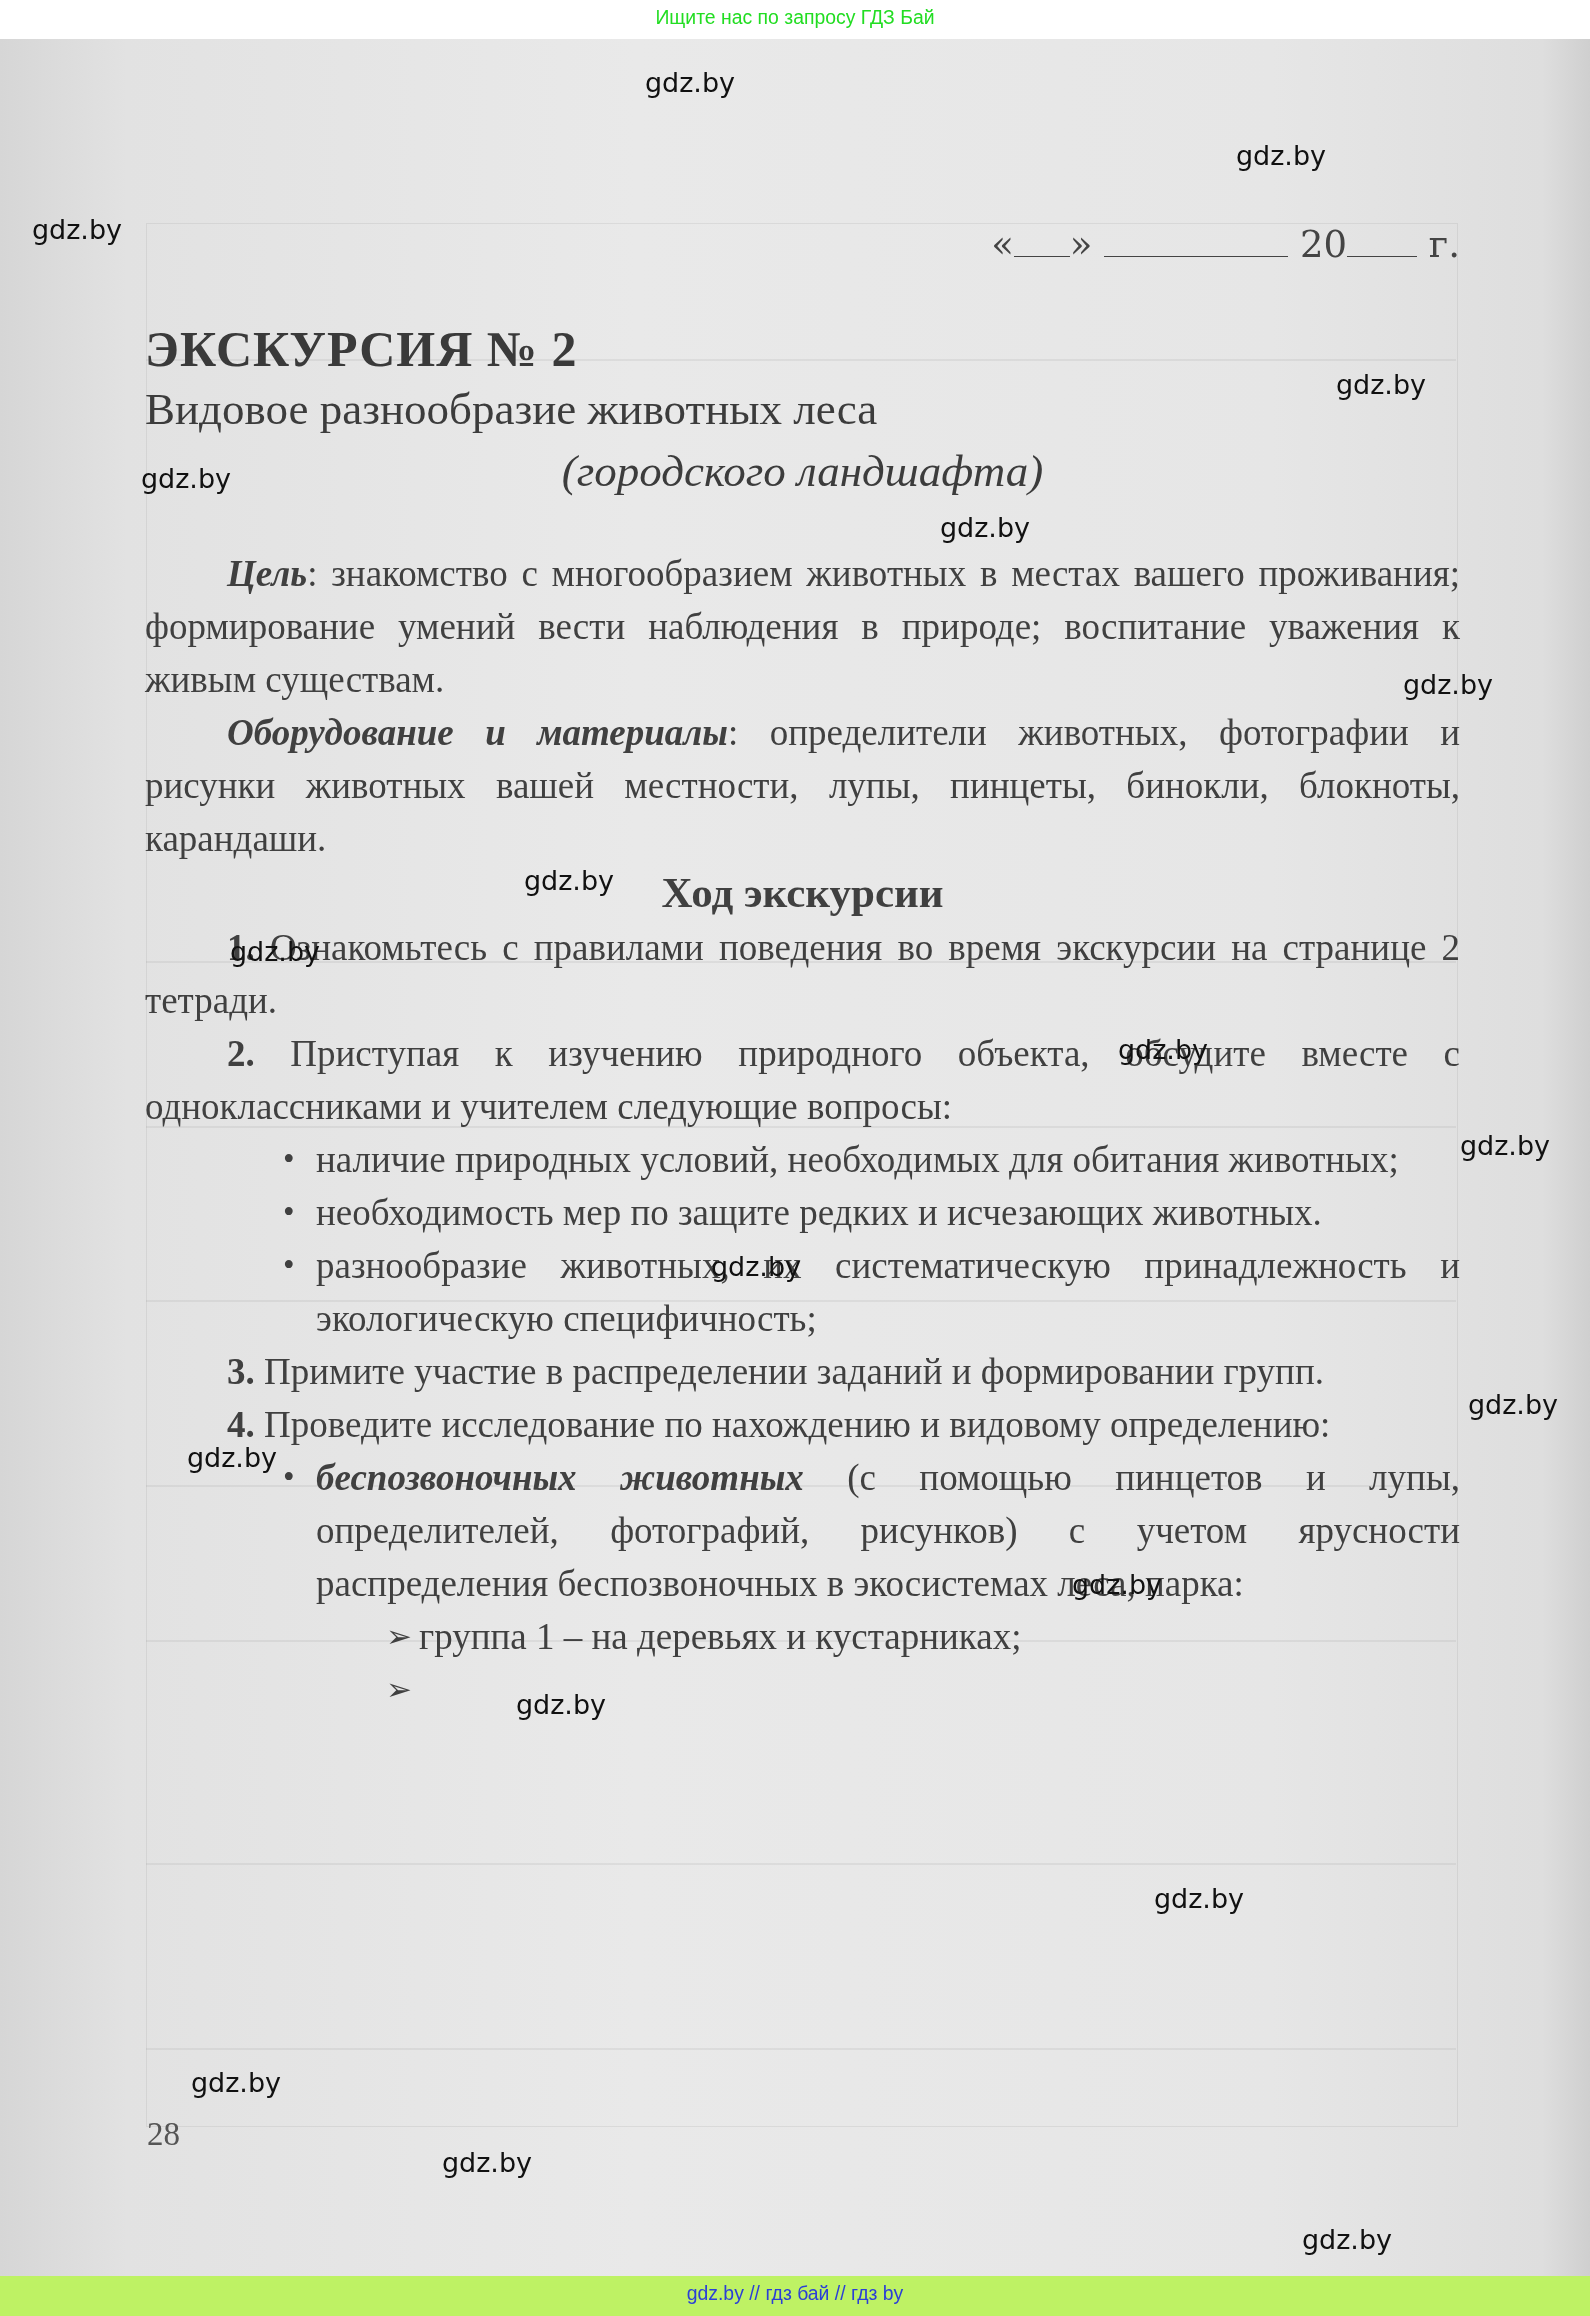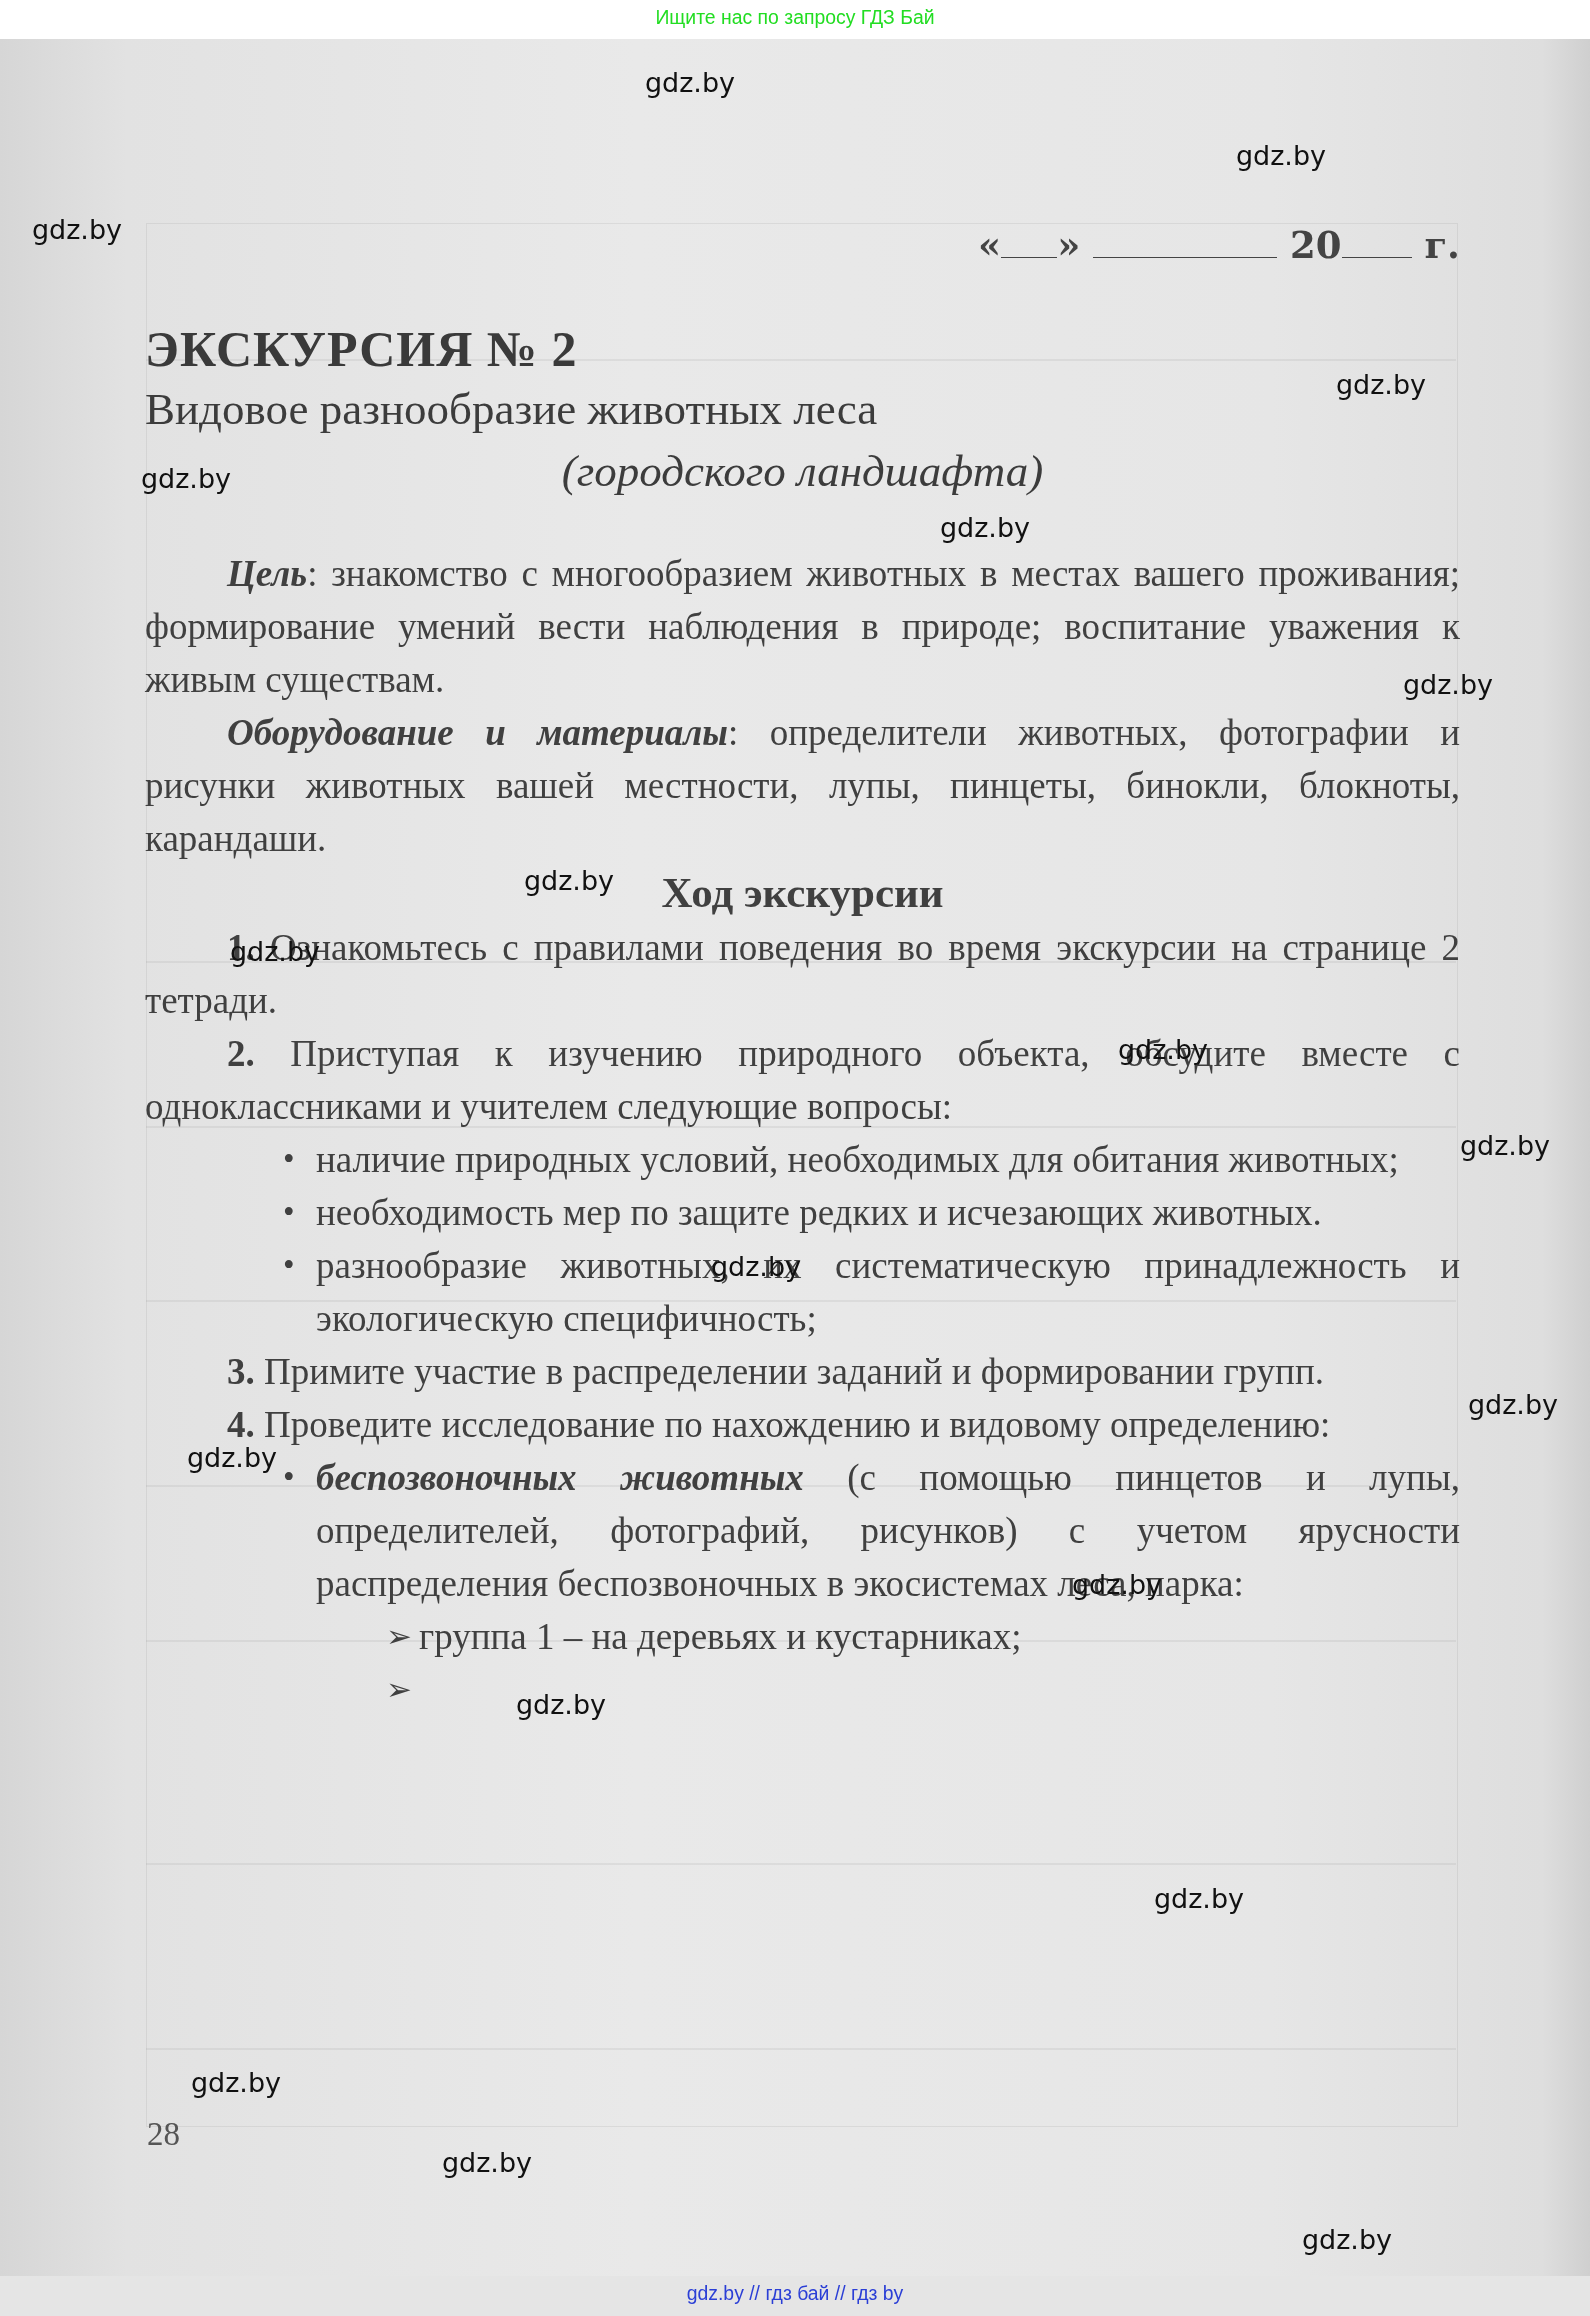--- a/index.html
+++ b/index.html
@@ -25,21 +25,20 @@
     position:absolute; left:146px; top:184px; width:1310px; height:1902px;
     border:1.9px solid rgba(150,150,150,0.18);
   }
   .ghost-line { position:absolute; left:146px; width:1310px; height:1.9px; background:rgba(140,140,140,0.14); }
   .content {
     position:absolute; left:145px; top:0; width:1315px; color:#3e3e3e;
   }
   .date-line {
     position:absolute; top:184px; right:0; font-size:37px; color:#444;
     white-space:nowrap;
-    font-weight:bold;
   }
   .date-line .blank { display:inline-block; border-bottom:1.9px solid #444; height:29px; vertical-align:baseline; }
   .title {
     position:absolute; top:281px; left:0; width:100%; text-align:left;
     font-family:"Liberation Serif", serif; font-weight:bold; font-size:50px; color:#3a3a3a;
     letter-spacing:1px;
   }
   .subtitle {
     position:absolute; top:344px; left:0; width:100%; 
     font-family:"Liberation Serif", serif; font-weight:normal; font-size:45px; color:#3c3c3c;
@@ -70,21 +69,21 @@
   .arrows li .arr { position:absolute; left:241px; top:0; font-size:31px; }
   .page-num {
     position:absolute; left:147px; top:2077px; font-family:"Liberation Serif", serif;
     font-size:33px; color:#555;
   }
   .wm {
     position:absolute; font-family:"DejaVu Sans", sans-serif; font-size:27px; color:#111;
     transform:translate(-50%,-50%); white-space:nowrap;
   }
   .footer {
-    position:absolute; left:0; top:2276px; width:1590px; height:40px; background:#e5e5e5;
+    position:absolute; left:0; top:2276px; width:1590px; height:40px; background:#bef264;
     text-align:center;
   }
   .footer span {
     font-family:"Liberation Sans", sans-serif; font-size:19.4px; color:#2b3fd6; line-height:35px;
   }
 </style>
 </head>
 <body>
 
 <div class="topbar">

